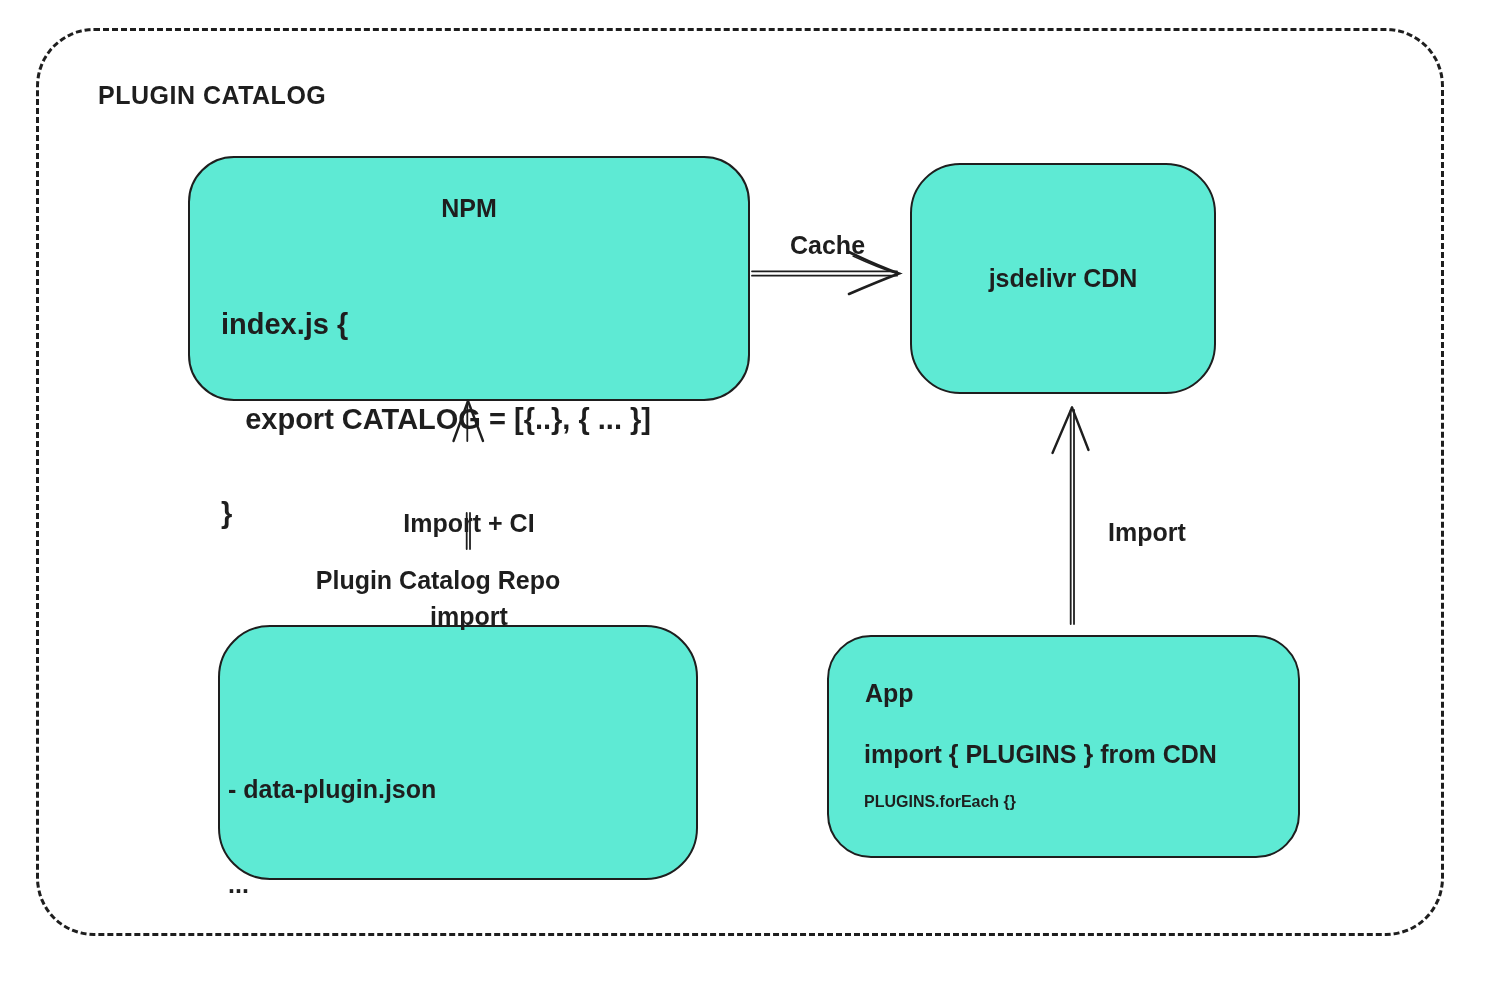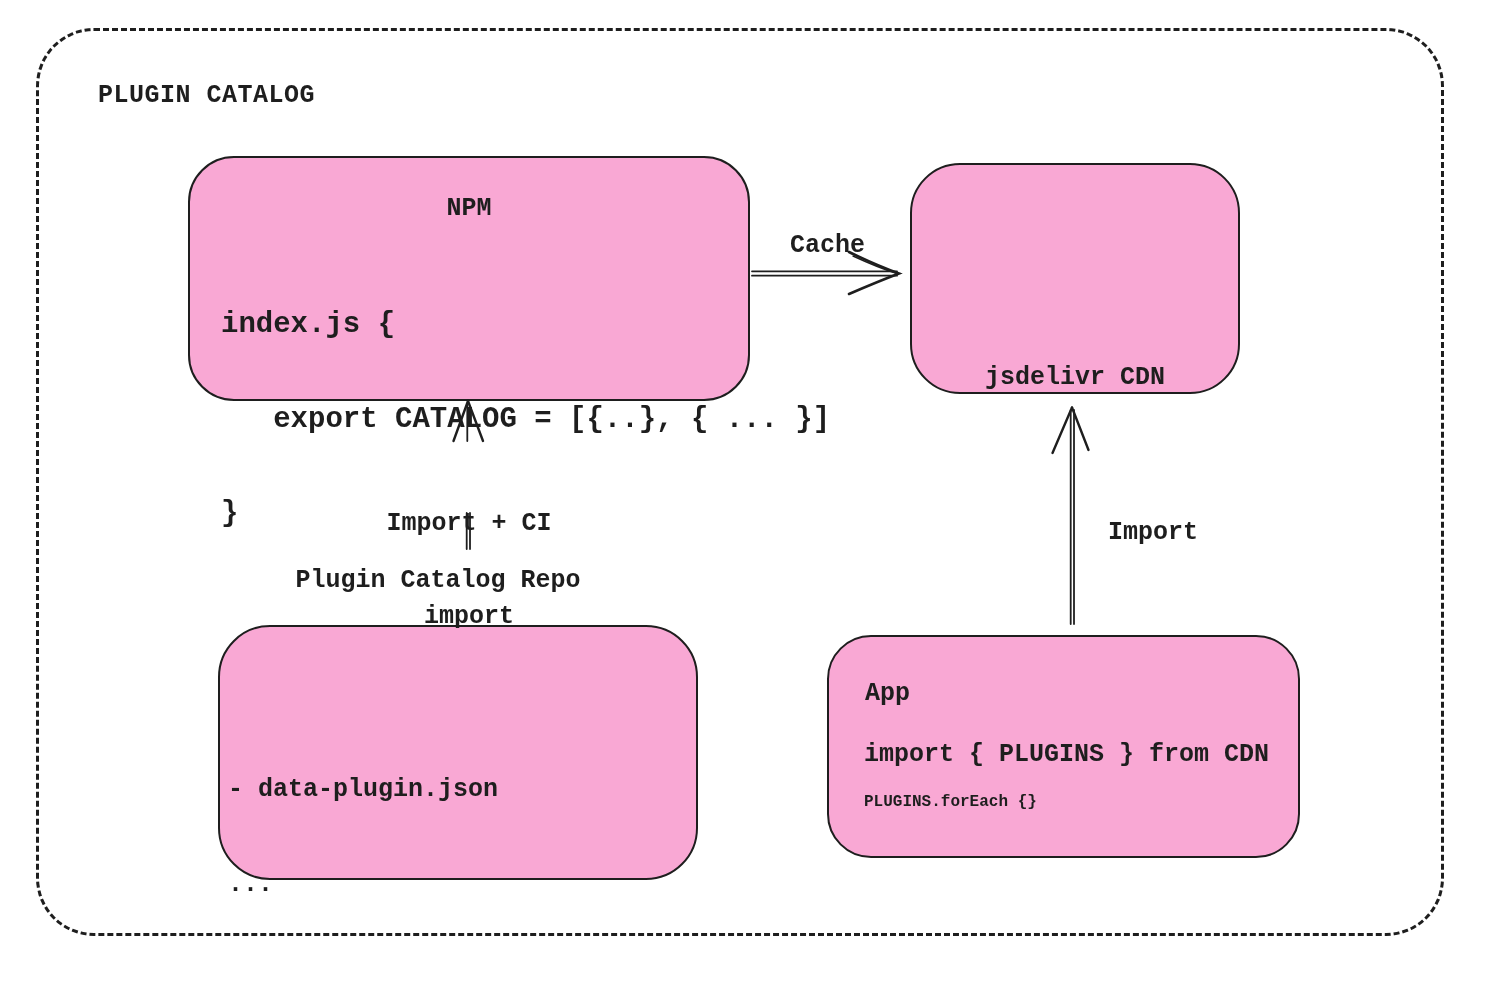--- a/index.html
+++ b/index.html
@@ -5,21 +5,21 @@
   html, body {
     margin: 0;
     padding: 0;
     background: #ffffff;
   }
   .canvas {
     position: relative;
     width: 1506px;
     height: 1002px;
     background: #ffffff;
-    font-family: Liberation Mono, monospace;
+    font-family: Liberation Sans, sans-serif;
     color: #1e1e1e;
     font-weight: 700;
     overflow: hidden;
   }
   .frame {
     position: absolute;
     left: 36px;
     top: 28px;
     width: 1408px;
     height: 908px;
@@ -31,21 +31,21 @@
     position: absolute;
     left: 98px;
     top: 81px;
     font-size: 25px;
     letter-spacing: 0.5px;
     white-space: pre;
   }
   .node {
     position: absolute;
     border: 2.6px solid #1e1e1e;
-    background: #f9a8d4;
+    background: #5eead4;
     box-sizing: border-box;
   }
   .node-npm {
     left: 188px;
     top: 156px;
     width: 562px;
     height: 245px;
     border-radius: 46px;
   }
   .npm-title {
@@ -60,25 +60,25 @@
     position: absolute;
     left: 31px;
     top: 88px;
     font-size: 29px;
     line-height: 31.5px;
     white-space: pre;
   }
   .node-cdn {
     left: 910px;
     top: 163px;
-    width: 330px;
+    width: 306px;
     height: 231px;
     border-radius: 50px;
     display: flex;
-    align-items: flex-end;
+    align-items: center;
     justify-content: center;
     font-size: 25px;
   }
   .node-repo {
     left: 218px;
     top: 625px;
     width: 480px;
     height: 255px;
     border-radius: 52px;
   }

